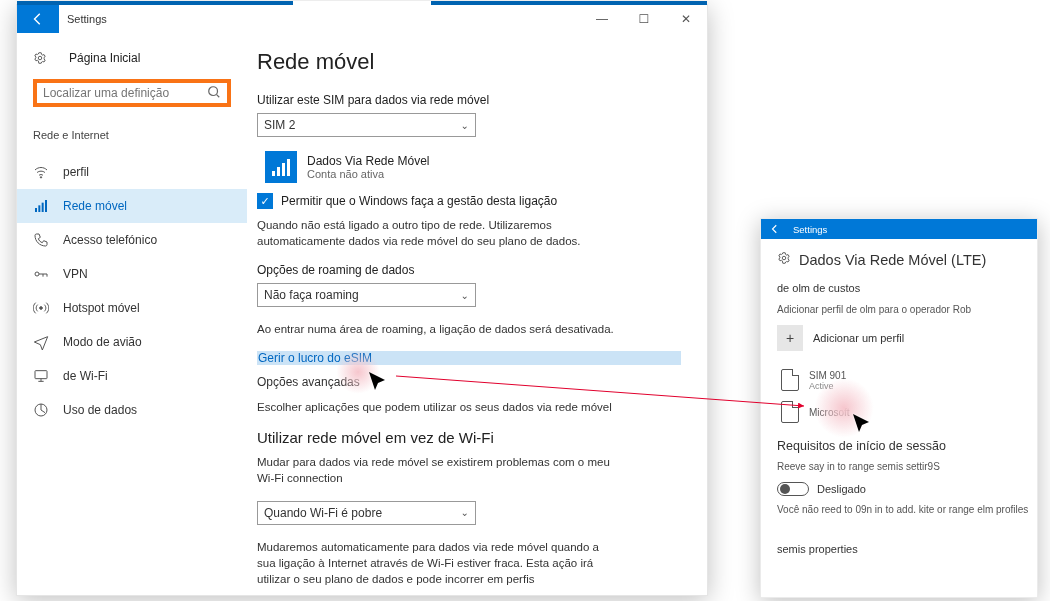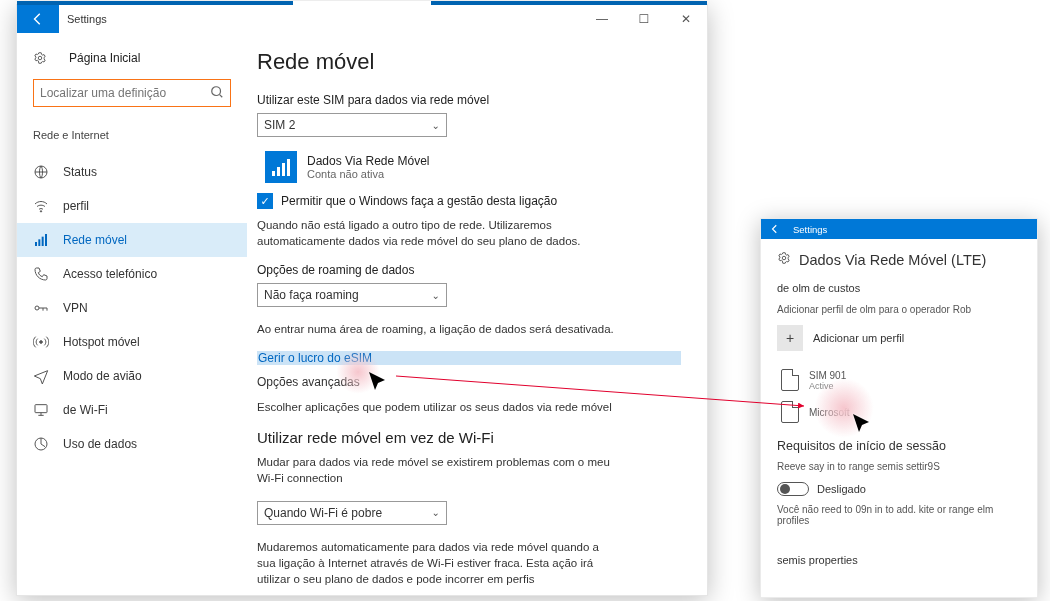--- a/index.html
+++ b/index.html
@@ -11,36 +11,36 @@
   .titlebar-stripe { height: 4px; background: linear-gradient(90deg,#0063b1 0 40%,#fff 40% 60%,#0063b1 60%); position:absolute; top:-4px; left:0; right:0; }
   .back-btn { width: 42px; height: 28px; display:flex; align-items:center; justify-content:center; background:#0078d7; color:#fff; }
   .title-text { margin-left: 8px; font-size: 11px; color:#333; }
   .title-controls { margin-left:auto; display:flex; }
   .title-controls div { width: 42px; height:28px; display:flex; align-items:center; justify-content:center; color:#555; font-size:12px; }
   
   .main-body { display:flex; height: calc(100% - 28px); }
   .sidebar { width: 230px; padding: 18px 16px 0 16px; }
   .home-row { display:flex; align-items:center; gap:22px; margin-bottom: 14px; font-size: 12px; }
   .gear { width:14px; height:14px; }
-  .search-box { display:flex; align-items:center; border:1px solid #f97316; height:28px; padding:0 6px; margin-bottom: 22px; }
+  .search-box { display:flex; align-items:center; border:4px solid #f97316; height:28px; padding:0 6px; margin-bottom: 22px; }
   .search-box input { flex:1; border:none; outline:none; font-size:12px; background:transparent; }
   .search-box .sicon svg { width:14px; height:14px; }
   
   .group-title { font-size: 11px; color:#444; margin-bottom: 14px; }
   .nav-list { list-style:none; margin-left:-16px; margin-right:-16px; }
   .nav-item { display:flex; align-items:center; gap:14px; height:34px; padding:0 16px; font-size:12px; color:#333; cursor:default; }
   .nav-item.active { background:#d9ecf9; color:#0067c0; }
   .nav-item.active .nicon { color:#0067c0; }
   .nicon { width:16px; height:16px; display:flex; align-items:center; justify-content:center; color:#555; }
   .nicon svg { width:16px; height:16px; }
   
   .content { flex:1; padding: 16px 26px 0 10px; overflow:auto; }
   h1.section { font-size:22px; font-weight:400; margin-bottom: 18px; }
   .label-sm { font-size:12px; margin-bottom:6px; }
-  .select { width:190px; height:24px; border:1px solid #999; display:flex; align-items:center; justify-content:space-between; padding:0 6px; font-size:12px; color:#333; margin-bottom:14px; }
+  .select { width:219px; height:24px; border:1px solid #999; display:flex; align-items:center; justify-content:space-between; padding:0 6px; font-size:12px; color:#333; margin-bottom:14px; }
   .select .chev { font-size:10px; color:#555; }
   
   .net-row { display:flex; gap:10px; align-items:center; margin-bottom:10px;padding-left:8px; }
   .net-tile { width:32px; height:32px; background:#0078d7; display:flex; align-items:flex-end; justify-content:center; padding:4px; }
   .bars span { display:inline-block; width:3px; background:#fff; margin:0 1px; }
   .b1{height:5px}.b2{height:9px}.b3{height:13px}.b4{height:17px}
   .net-text .l1 { font-size:12px; }
   .net-text .l2 { font-size:11px; color:#666; }
   
   .chk-row { display:flex; align-items:center; gap:8px; margin-bottom:8px; }
@@ -48,21 +48,21 @@
   .desc { font-size:11.5px; color:#333; line-height:1.4; margin-bottom:14px; max-width: 360px; }
   .link { color:#0067c0; font-size:12px; margin-bottom:10px; display:block; }
   .link.highlight { background:#cbe3f6; padding:0 1px; }
   h2.sub { font-size:15px; font-weight:400; margin:14px 0 8px 0; }
   
   
   .window-sm { position:absolute; left:760px; top:218px; width:278px; height:380px; background:#fff; box-shadow:0 4px 22px rgba(0,0,0,.25); border:1px solid rgba(0,0,0,.08); }
   .sm-titlebar { height:20px; background:#0078d7; display:flex; align-items:center; color:#fff; }
   .sm-back { width:28px; height:20px; display:flex; align-items:center; justify-content:center; }
   .sm-title { font-size:9.5px; margin-left:4px; }
-  .sm-body { padding:12px 11px 0 16px; font-size:11px; color:#333; }
+  .sm-body { padding:12px 0 0 16px; font-size:11px; color:#333; }
   .sm-h1 { font-size:14.5px; font-weight:400; display:flex; align-items:center; gap:8px; margin-bottom:14px; }
   .sm-sec { font-size:11px; margin-bottom:10px; }
   .sm-txt { font-size:10px; color:#555; margin-bottom:10px; }
   .add-row { display:flex; align-items:center; gap:10px; margin-bottom:18px; }
   .add-btn { width:26px; height:26px; background:#e6e6e6; display:flex; align-items:center; justify-content:center; font-size:14px; color:#444; }
   .sim-row { display:flex; align-items:center; gap:10px; margin-bottom:10px; margin-left:4px; }
   .sim-ico { width:18px; height:22px; border:1.5px solid #555; border-radius:2px; position:relative; }
   .sim-ico::after { content:""; position:absolute; right:-1px; top:-1px; width:6px; height:6px; background:#fff; border-left:1.5px solid #555; border-bottom:1.5px solid #555; }
   .sim-lbl .p1{font-size:10px;color:#555;}
   .sim-lbl .p2{font-size:9px;color:#888;}
@@ -118,29 +118,20 @@
               <circle cx="7" cy="7" r="5"></circle>
               <path d="m11 11 3 3"></path>
             </svg>
         </span>
       </div>
       <div class="group-title">Rede e Internet</div>
       <ul class="nav-list">
         <li class="nav-item">
           <span class="nicon">
               <svg viewBox="0 0 24 24" fill="none" stroke="currentColor" stroke-width="1.5">
-                <circle cx="12" cy="12" r="9"></circle>
-                <path d="M3 12h18M12 3c3 3 3 15 0 18M12 3c-3 3-3 15 0 18"></path>
-              </svg>
-            </span>
-          <span>Status</span>
-        </li>
-        <li class="nav-item">
-          <span class="nicon">
-              <svg viewBox="0 0 24 24" fill="none" stroke="currentColor" stroke-width="1.5">
                 <path d="M3 9c5-5 13-5 18 0M6 13c3-3 9-3 12 0M9 17c1.5-1.5 4.5-1.5 6 0"></path>
                 <circle cx="12" cy="20" r="1" fill="currentColor"></circle>
               </svg>
             </span>
           <span>perfil</span>
         </li>
         <li class="nav-item active">
           <span class="nicon">
               <svg viewBox="0 0 24 24" fill="currentColor">
                 <rect x="3" y="15" width="3" height="6"></rect>

